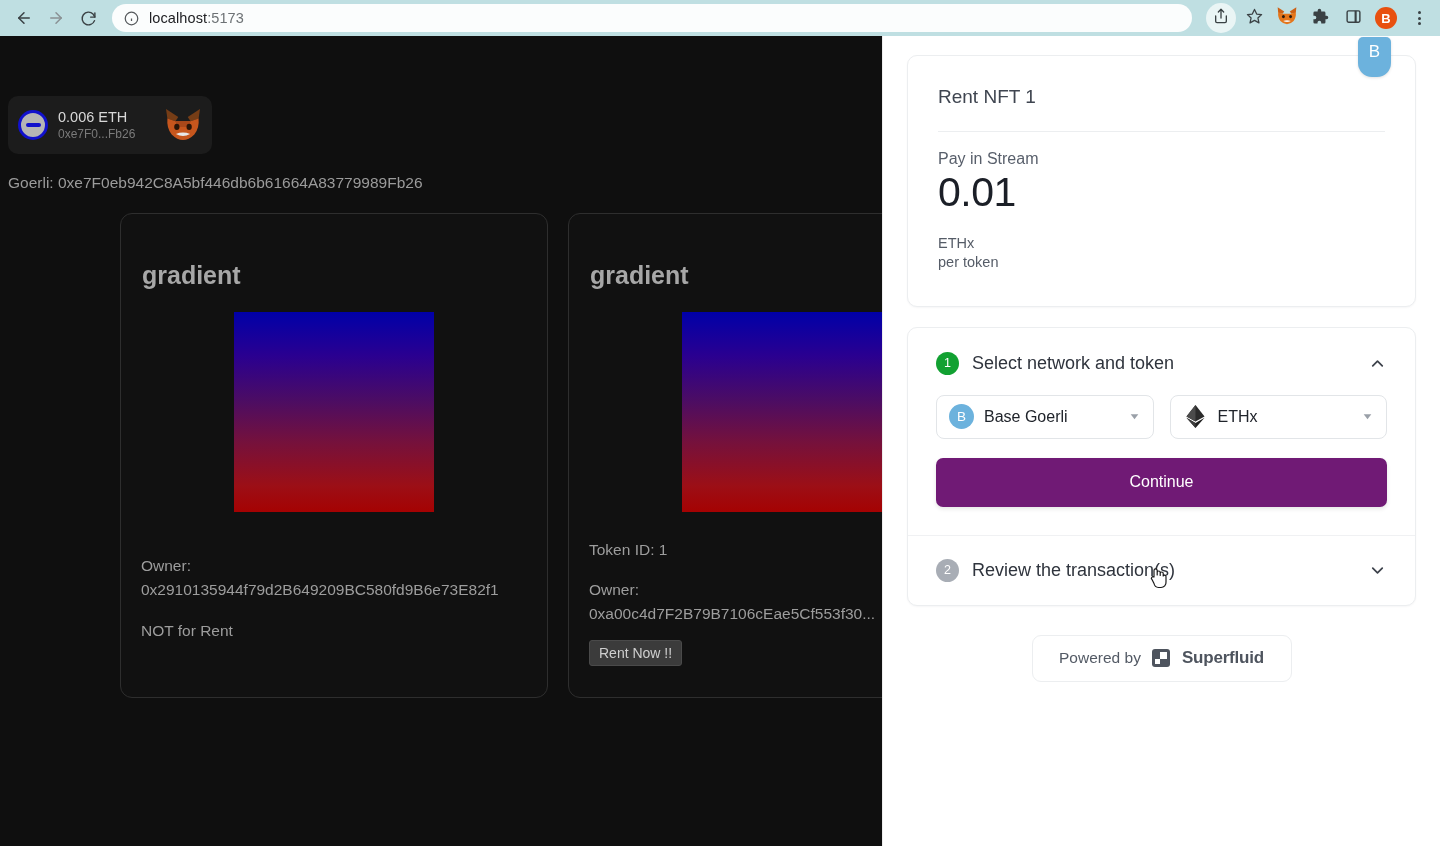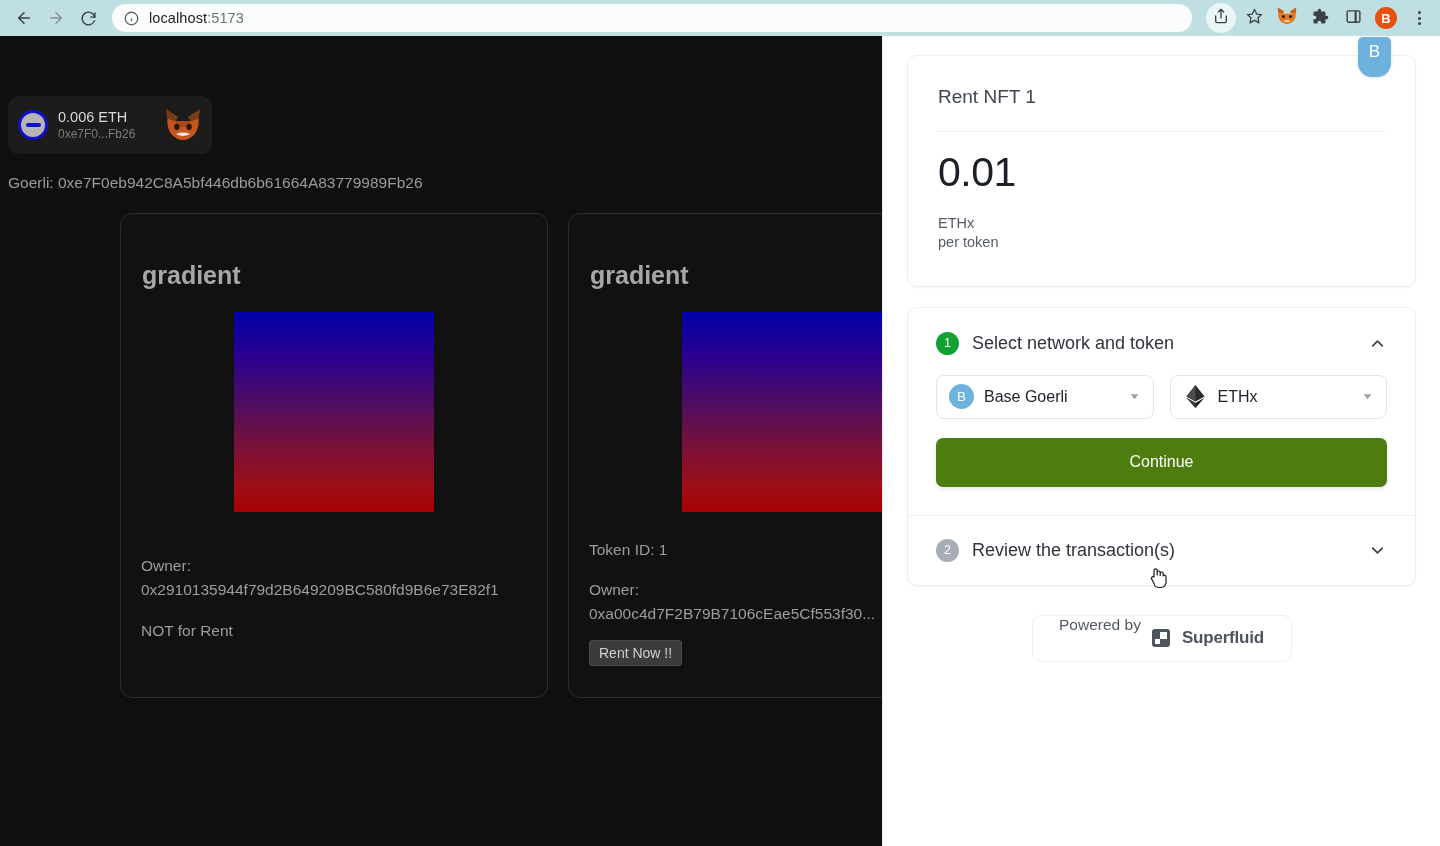--- a/index.html
+++ b/index.html
@@ -182,33 +182,33 @@
   .sel-ico{ width:25px; height:25px; flex:0 0 auto; display:flex; align-items:center; justify-content:center; }
   .base-ico{
     width:25px; height:25px; border-radius:50%;
     background:#6cb2dd; color:#fff; font-size:13.5px;
     display:flex; align-items:center; justify-content:center;
   }
   .sel-label{ flex:1; font-size:16px; color:#20242b; }
   .sel-caret{ color:#9aa0a8; display:flex; }
   .continue-btn{
     margin-top:19px; width:100%; height:49px;
-    background:#4d7c0f; color:#fff;
+    background:#701a75; color:#fff;
     border:none; border-radius:7px;
     font-size:16px; font-family:"Liberation Sans", sans-serif;
     cursor:pointer; box-shadow:0 2px 4px rgba(0,0,0,.10);
   }
 
   .steps-sep{ height:1px; background:#f0f1f3; }
 
   .powered{
     margin:29px auto 0 auto;
     width:260px; height:47px;
     border:1px solid #eceef0; border-radius:9px;
-    display:flex; justify-content:center; gap:11px;
+    display:flex; align-items:center; justify-content:center; gap:11px;
   }
   .powered-label{ font-size:15.5px; color:#535a65; }
   .sf-logo{ display:flex; align-items:center; gap:12px; }
   .sf-mark{
     width:18px; height:18px; border-radius:3px; background:#4e545e;
     position:relative;
   }
   .sf-mark i{ position:absolute; background:#fff; display:block; }
   .sf-mark i.a{ width:7px; height:7px; right:2.5px; top:2.5px; }
   .sf-mark i.b{ width:5px; height:5px; left:3px; bottom:3px; }
@@ -366,20 +366,21 @@
 
   </div>
 
   <div class="panel">
 
     <div class="sf-card">
       <div class="sf-top">
         <div class="badge-b">B</div>
         <div class="sf-title">Rent NFT 1</div>
         <div class="sf-divider"></div>
+        <div class="sf-pay-label">Pay in Stream</div>
         <div class="sf-amount-row">
           <span class="sf-amount">0.01</span>
           <span class="sf-unit">
             <span>ETHx</span>
             <span>per token</span>
           </span>
         </div>
       </div>
     </div>
 

